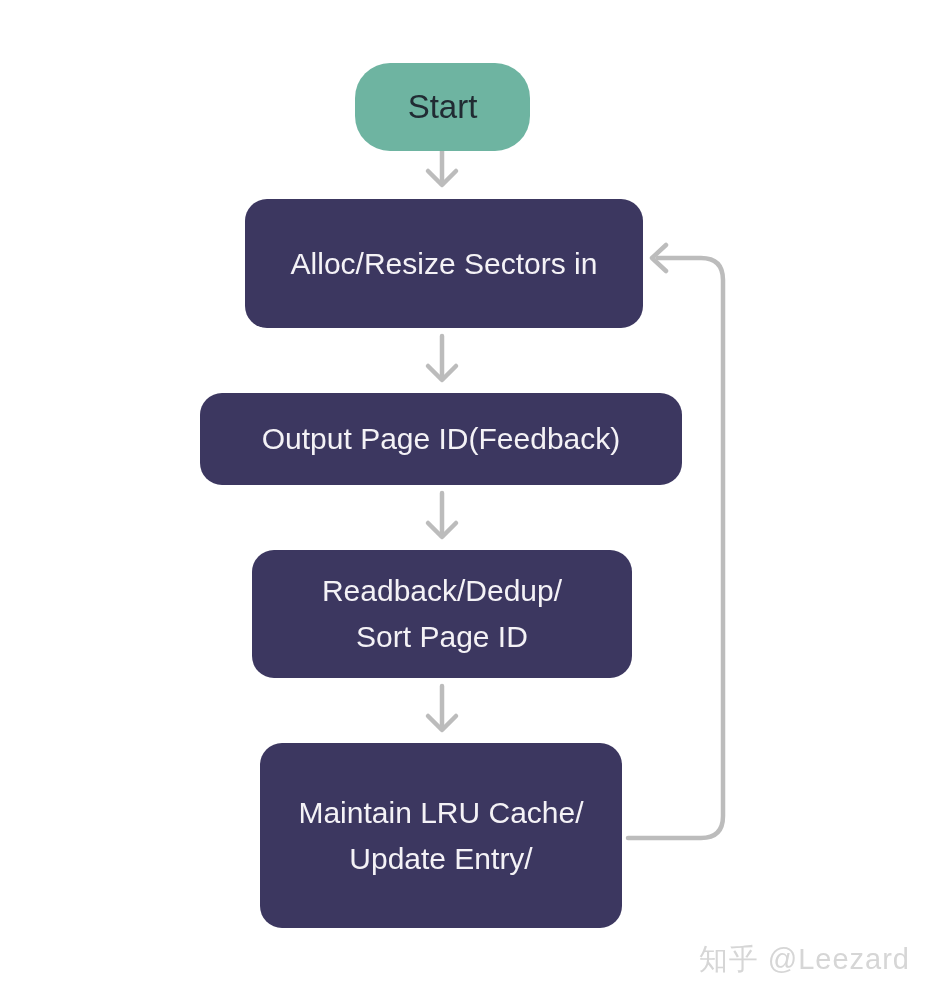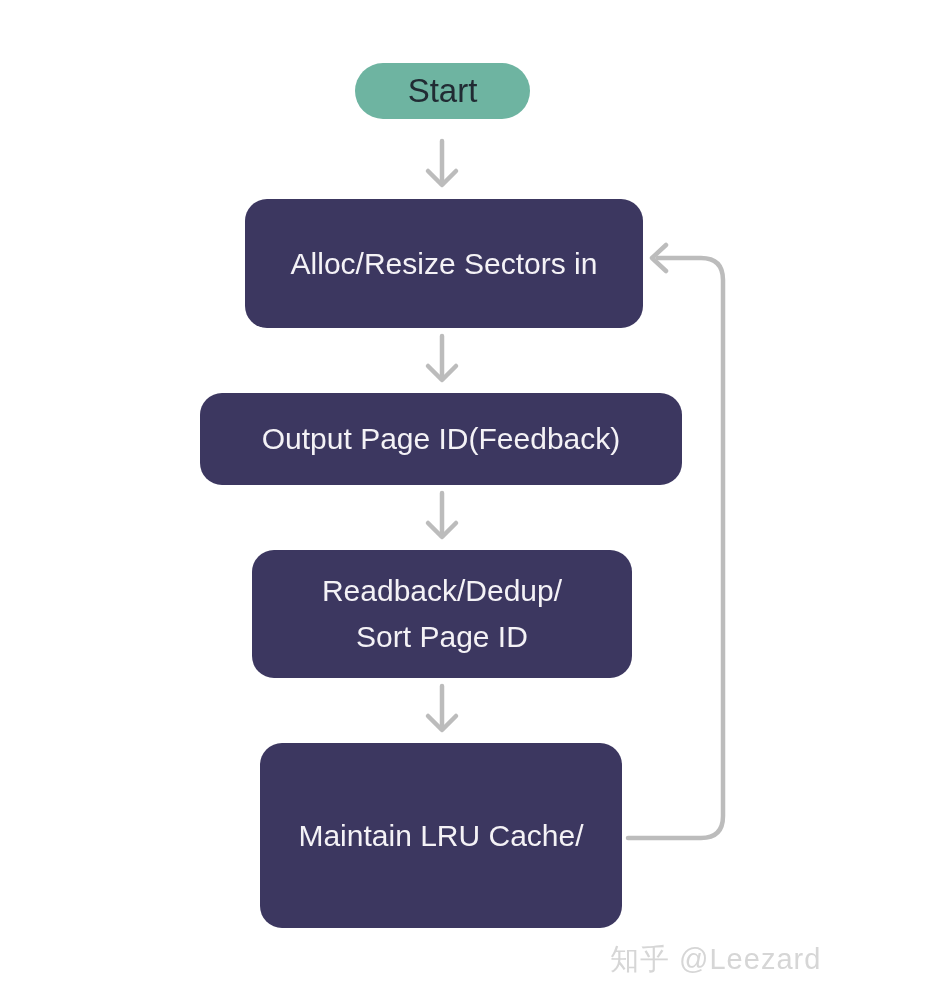--- a/index.html
+++ b/index.html
@@ -17,21 +17,21 @@
     position: relative;
     width: 935px;
     height: 997px;
     background: var(--canvas-bg);
     font-family: "Liberation Sans", sans-serif;
     overflow: hidden;
   }
   .start-pill {
     position: absolute;
     left: 355px; top: 63px;
-    width: 175px; height: 56px;
+    width: 175px; height: 88px;
     background: var(--start-bg);
     color: var(--start-text);
     border-radius: 35px;
     display: flex; align-items: center; justify-content: center;
     font-size: 33px;
   }
   .node {
     position: absolute;
     background: var(--node-bg);
     color: var(--node-text);
@@ -58,20 +58,21 @@
     stroke: var(--arrow);
     stroke-width: 4.5;
     fill: none;
     stroke-linecap: round;
     stroke-linejoin: round;
   }
   .watermark {
     position: absolute;
     left: 610px; top: 940px;
     width: 300px;
+    text-align: right;
     font-size: 29px;
     letter-spacing: 1px;
     color: var(--watermark-text);
     text-shadow: 1px 1px 0 #ffffff;
   }
 </style>
 </head>
 <body>
 
 <div class="canvas">
@@ -116,17 +117,18 @@
     <div>Output Page ID(Feedback)</div>
   </div>
 
   <div class="node node-2">
     <div>Readback/Dedup/</div>
     <div>Sort Page ID</div>
   </div>
 
   <div class="node node-3">
     <div>Maintain LRU Cache/</div>
+    <div>Update Entry/</div>
   </div>
 
   <div class="watermark">知乎 @Leezard</div>
 
 </div>
 
 </body></html>

